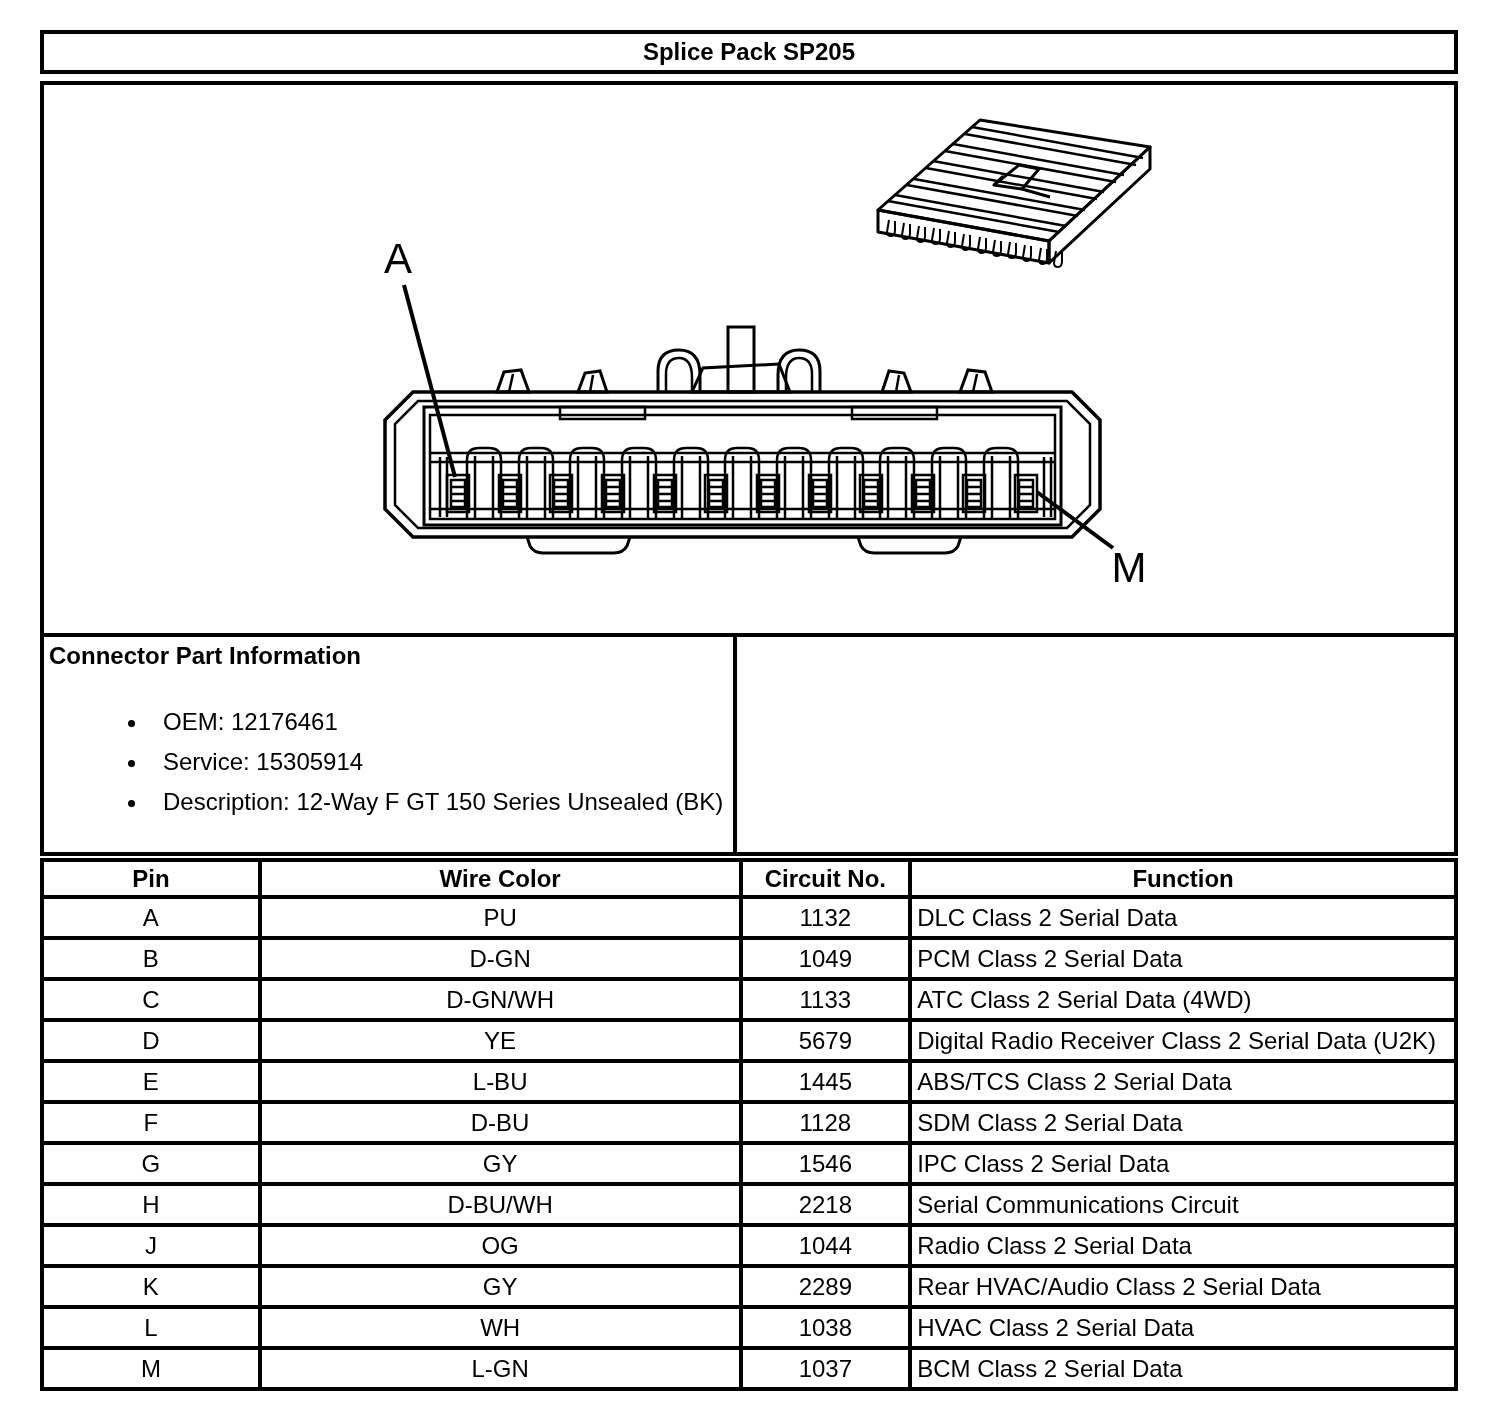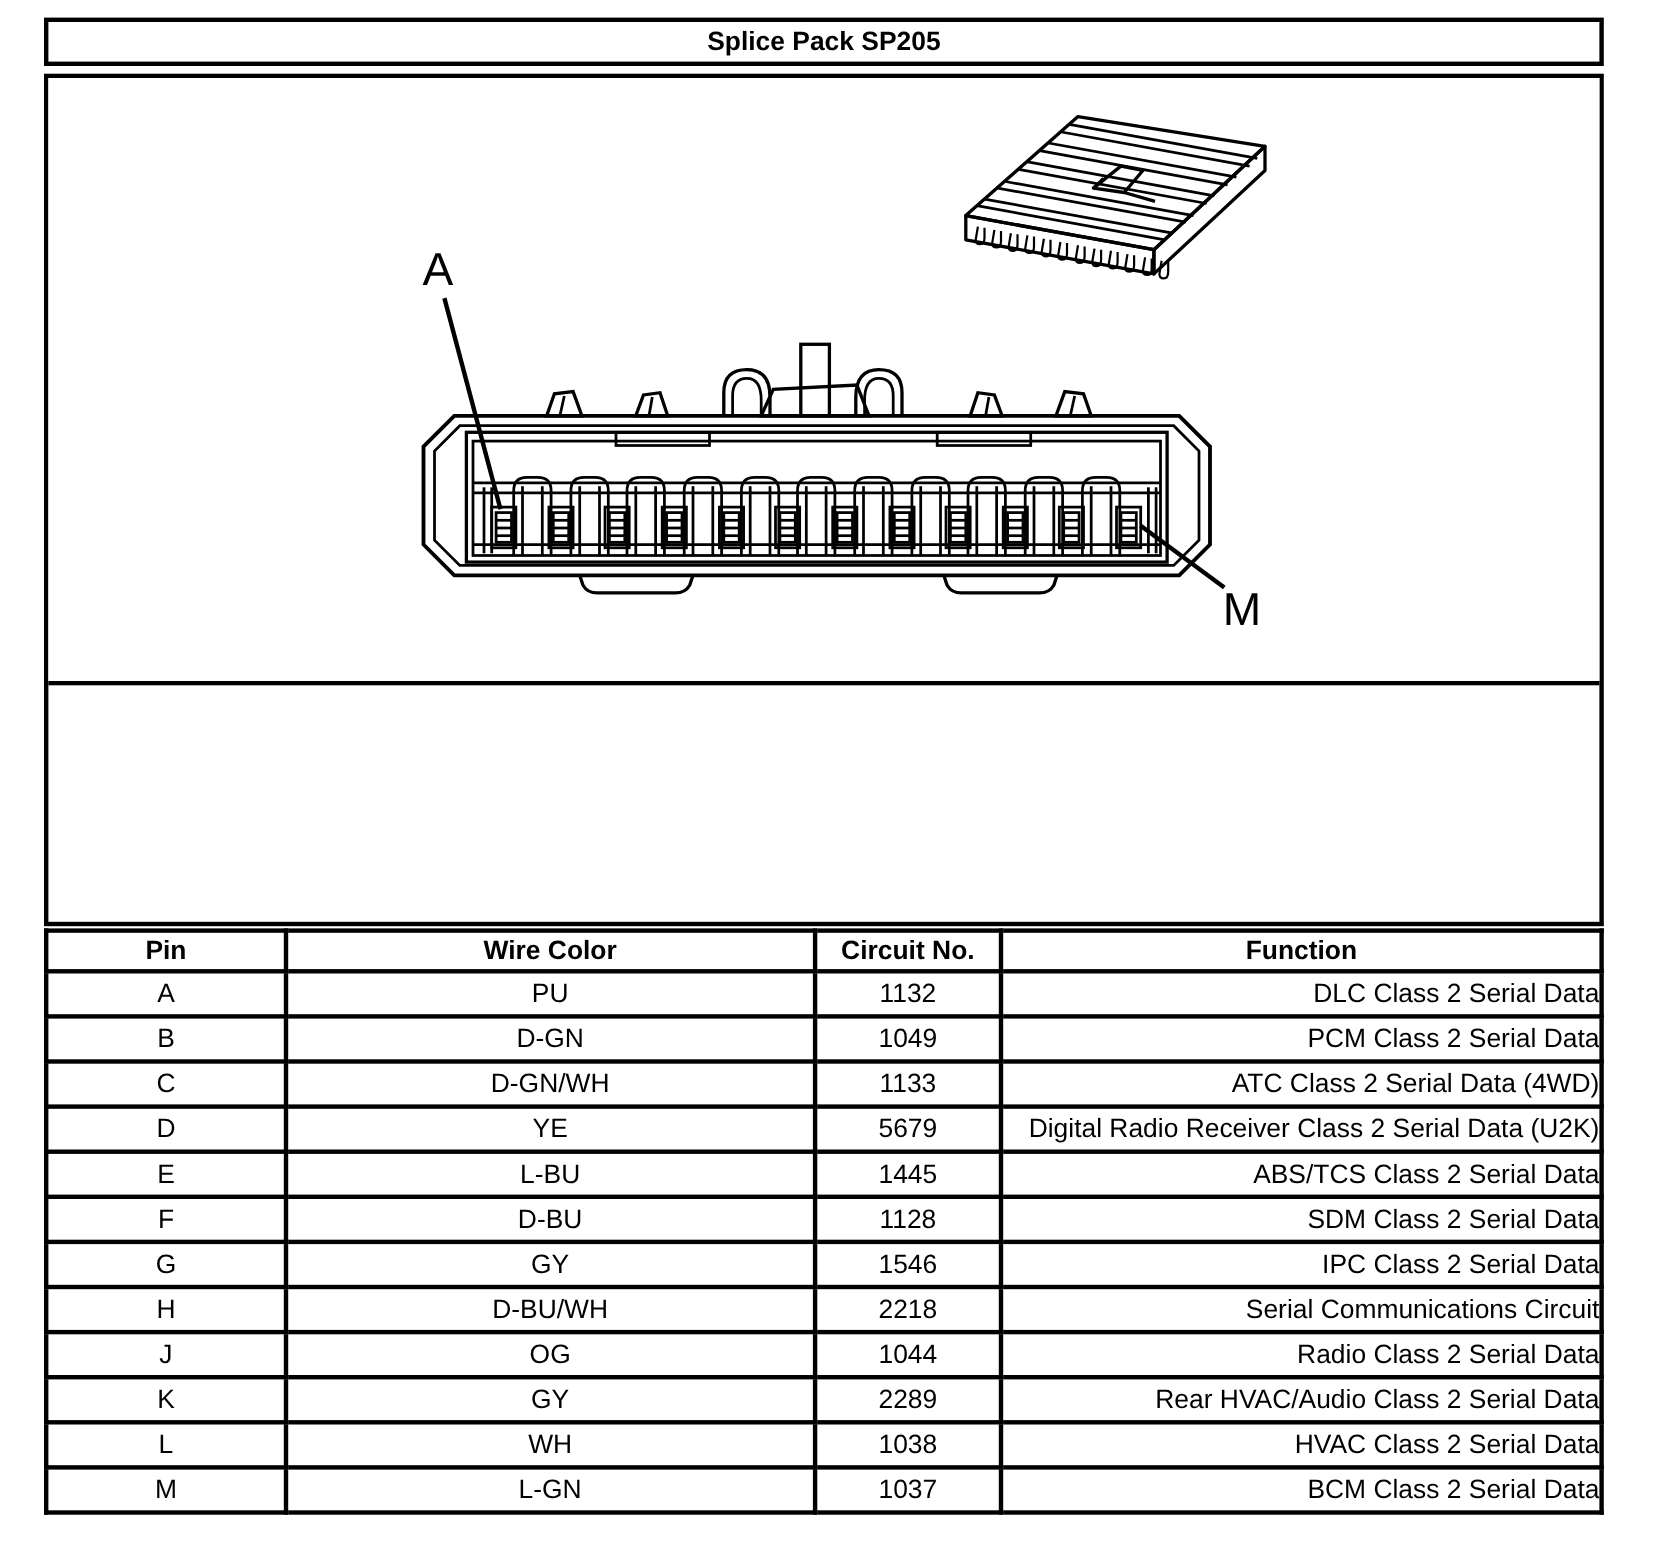--- a/index.html
+++ b/index.html
@@ -3,21 +3,21 @@
 <meta charset="utf-8">
 <style>
   html,body { margin:0; padding:0; }
   body {
     width:1504px; height:1418px;
     background:#ffffff;
     font-family:"Liberation Sans", sans-serif;
     color:#000;
     position:relative;
   }
-  .page { position:absolute; left:40px; top:16px; width:1418px; }
+  .page { position:absolute; left:40px; top:30px; width:1418px; }
 
   
   .title-bar {
     border:4px solid #000;
     height:36px; line-height:36px;
     text-align:center; font-weight:bold; font-size:24px;
     box-sizing:content-box;
   }
 
   
@@ -53,21 +53,21 @@
   .pin-table th, .pin-table td {
     border:4px solid #000;
     font-size:24px;
     text-align:center;
     padding:0;
     overflow:hidden;
     white-space:nowrap;
   }
   .pin-table th { height:33px; font-weight:bold; }
   .pin-table td { height:37px; font-weight:normal; }
-  .pin-table td.fn { text-align:right; padding-left:5px; }
+  .pin-table td.fn { text-align:left; padding-left:5px; }
   .c-pin  { width:15.4%; }
   .c-wire { width:34.0%; }
   .c-circ { width:12.0%; }
   .c-fn   { width:38.6%; }
 
   .ln { stroke:#000; fill:none; }
 </style>
 </head>
 <body>
 
@@ -309,20 +309,28 @@
         <g font-size="42" fill="#000">
           <line class="ln" stroke-width="4" x1="360" y1="200" x2="411" y2="392"></line>
           <text x="354" y="188" text-anchor="middle">A</text>
           <line class="ln" stroke-width="4" x1="993" y1="407" x2="1069" y2="463"></line>
           <text x="1085" y="497" text-anchor="middle">M</text>
         </g>
       </svg>
     </div>
 
     <div class="info-row">
+      <div class="info-cell left">
+        <div class="info-title">Connector Part Information</div>
+        <ul class="info-list">
+          <li>OEM: 12176461</li>
+          <li>Service: 15305914</li>
+          <li>Description: 12-Way F GT 150 Series Unsealed (BK)</li>
+        </ul>
+      </div>
       <div class="info-cell right">
       </div>
     </div>
   </div>
 
   <table class="pin-table">
     <colgroup>
       <col class="c-pin">
         <col class="c-wire">
         <col class="c-circ">

